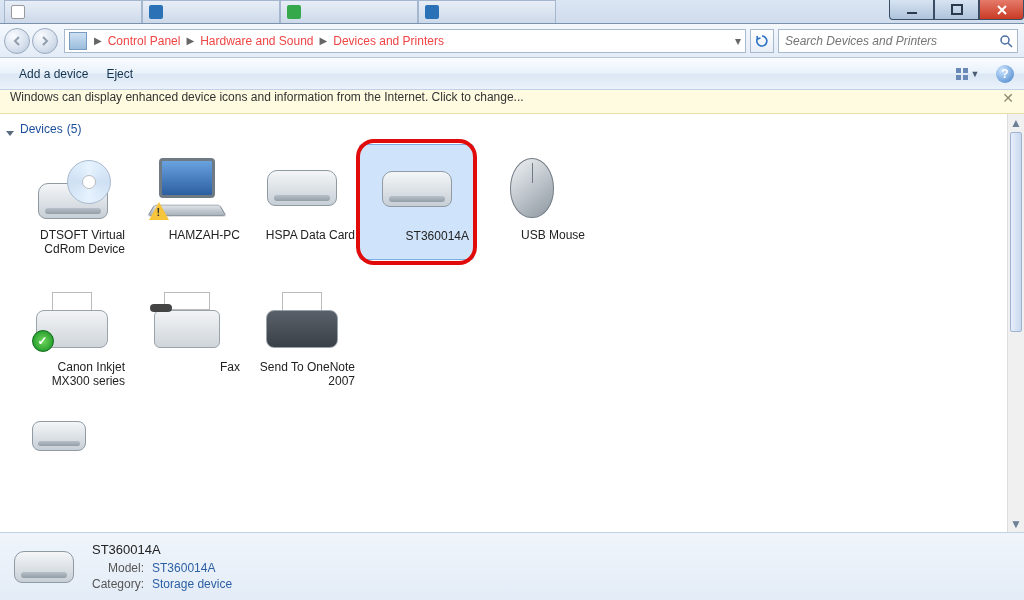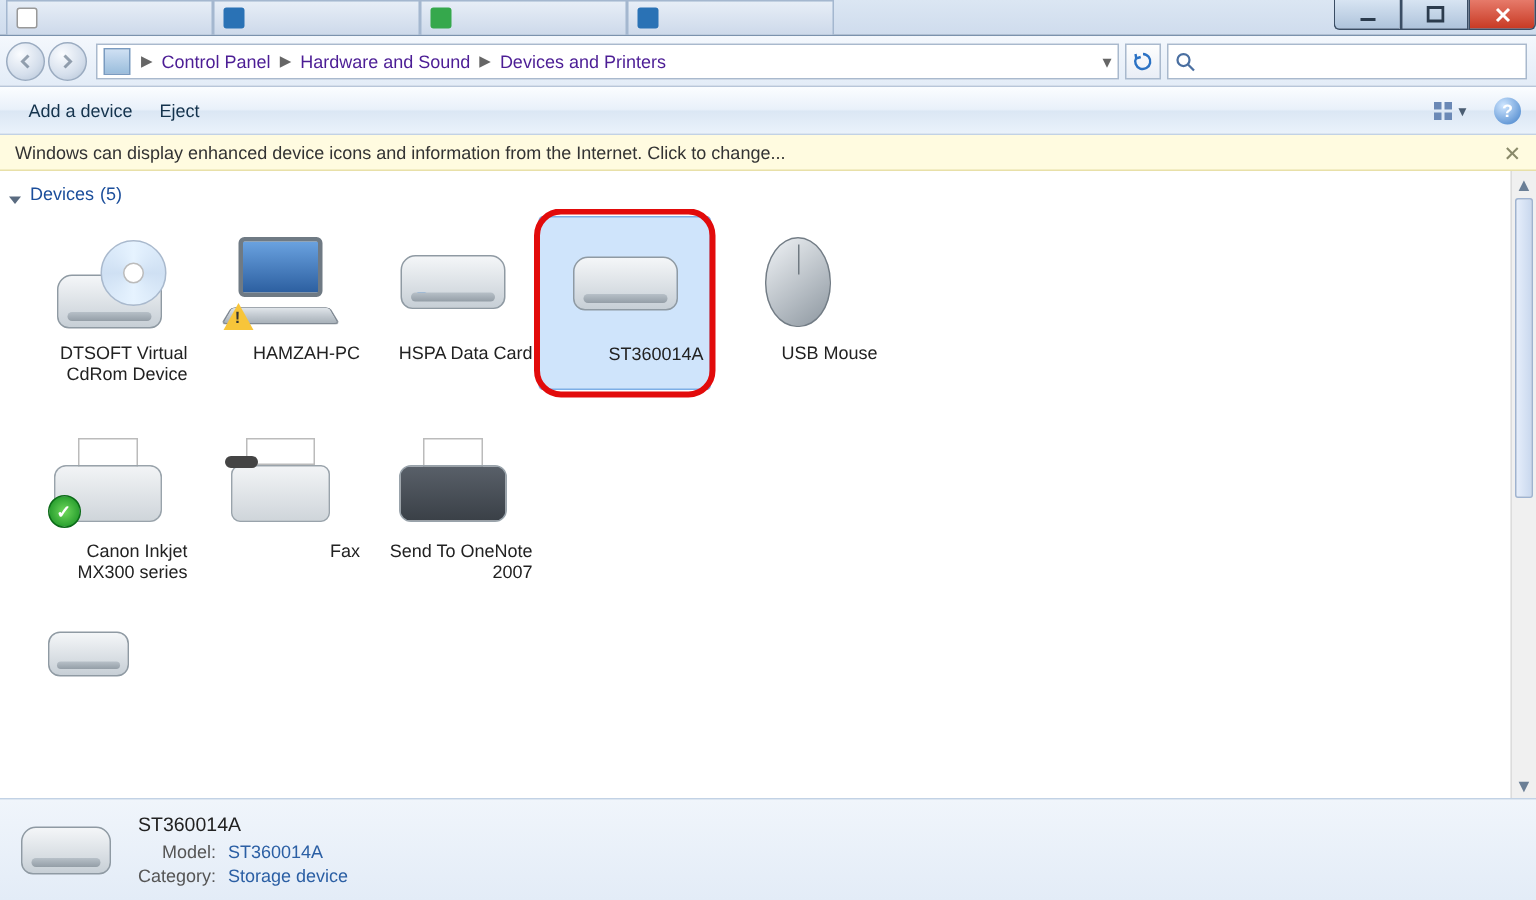--- a/index.html
+++ b/index.html
@@ -22,36 +22,36 @@
   .titlebar .winbtn svg{pointer-events:none}
 
   
   .addrbar{height:34px;background:linear-gradient(#f4f8fd,#e3ecf7);display:flex;align-items:center;border-bottom:1px solid #b8c6d9;padding:0 6px 0 4px}
   .navbtns{display:flex;gap:2px;margin-right:6px}
   .navbtn{width:26px;height:26px;border-radius:50%;background:radial-gradient(circle at 35% 30%,#fafcff,#d5dfec 60%,#b4c3d6);border:1px solid #9aabc0;display:flex;align-items:center;justify-content:center}
   .navbtn svg{opacity:.55}
   .crumbs{flex:1;height:24px;background:#fff;border:1px solid #a9b9cd;display:flex;align-items:center}
   .crumbs .cp-icon{width:18px;height:18px;margin:0 4px;background:linear-gradient(#cfe0f3,#9abddc);border:1px solid #7a9bc0}
   .crumbs .sep{color:#666;margin:0 3px;font-size:10px}
-  .crumbs .crumb{padding:0 3px;color:#4c1d95;white-space:nowrap}
+  .crumbs .crumb{padding:0 3px;color:#ef4444;white-space:nowrap}
   .crumbs .dd{width:14px;text-align:center;color:#666}
   .refresh{width:24px;height:24px;margin:0 4px;border:1px solid #a9b9cd;background:linear-gradient(#fefefe,#e9eef6);display:flex;align-items:center;justify-content:center}
   .searchbox{width:240px;height:24px;border:1px solid #a9b9cd;background:#fff;display:flex;align-items:center}
   .searchbox input{flex:1;border:none;outline:none;padding:0 6px;color:#8a8a8a;font-style:italic}
   .searchbox .sicon{width:22px;display:flex;align-items:center;justify-content:center;color:#4a6fa1}
 
   
   .cmdbar{height:32px;background:linear-gradient(#fbfdff,#e9f1fa 48%,#dbe7f4 52%,#eaf2fb);border-bottom:1px solid #c2d2e5;display:flex;align-items:center;padding:0 10px}
   .cmdbar .cmd{color:#14334d;padding:0 9px;line-height:32px}
   .cmdbar .spacer{flex:1}
   .cmdbar .viewbtn{width:38px;height:22px;border:1px solid transparent;display:flex;align-items:center;justify-content:center;gap:2px}
   .cmdbar .help{width:18px;height:18px;border-radius:50%;background:radial-gradient(circle at 35% 30%,#cfe6ff,#3f7ec8);color:#fff;display:flex;align-items:center;justify-content:center;font-weight:bold;margin-left:10px}
 
   
-  .infobar{height:24px;background:#fffbe0;border-bottom:1px solid #e8e0a8;display:flex;align-items:center;padding:0 10px;color:#333}
+  .infobar{height:24px;background:#fffbe0;border-bottom:1px solid #e8e0a8;display:flex;align-items:flex-start;padding:0 10px;color:#333}
   .infobar .close{margin-left:auto;color:#8a8a6a;font-size:14px;cursor:pointer}
 
   
   .content{position:absolute;top:114px;left:0;right:0;bottom:68px;overflow:hidden;background:#fff}
   .scrollbar{position:absolute;right:0;top:0;bottom:0;width:17px;background:#f0f0f0;border-left:1px solid #dcdcdc}
   .scrollbar .thumb{position:absolute;left:2px;right:2px;top:18px;height:200px;background:linear-gradient(90deg,#e6eefb,#c9d8ee);border:1px solid #9fb3d0;border-radius:2px}
   .scrollbar .arr{position:absolute;left:0;right:0;height:17px;display:flex;align-items:center;justify-content:center;color:#6b7f96}
   .scrollbar .arr.up{top:0}.scrollbar .arr.down{bottom:0}
 
   .section-head{display:flex;align-items:flex-end;gap:4px;padding:8px 6px 2px 6px;color:#1b4e9b}
@@ -177,20 +177,21 @@
     <span class="crumb">Devices and Printers</span>
     <span class="dd" style="margin-left:auto">▾</span>
   </div>
   <div class="refresh">
       <svg width="14" height="14">
         <path d="M7 2 A5 5 0 1 1 2.5 4.5" fill="none" stroke="#2b72c4" stroke-width="1.6"></path>
         <path d="M2 2 L2.5 5 L5.5 4" fill="none" stroke="#2b72c4" stroke-width="1.6"></path>
       </svg>
     </div>
   <div class="searchbox">
+    <input placeholder="Search Devices and Printers" style="">
     <span class="sicon">
         <svg width="14" height="14">
           <circle cx="6" cy="6" r="4" fill="none" stroke="#4a6fa1" stroke-width="1.5"></circle>
           <line x1="9" y1="9" x2="13" y2="13" stroke="#4a6fa1" stroke-width="1.5"></line>
         </svg>
       </span>
   </div>
 </div>
 
 <div class="cmdbar">

